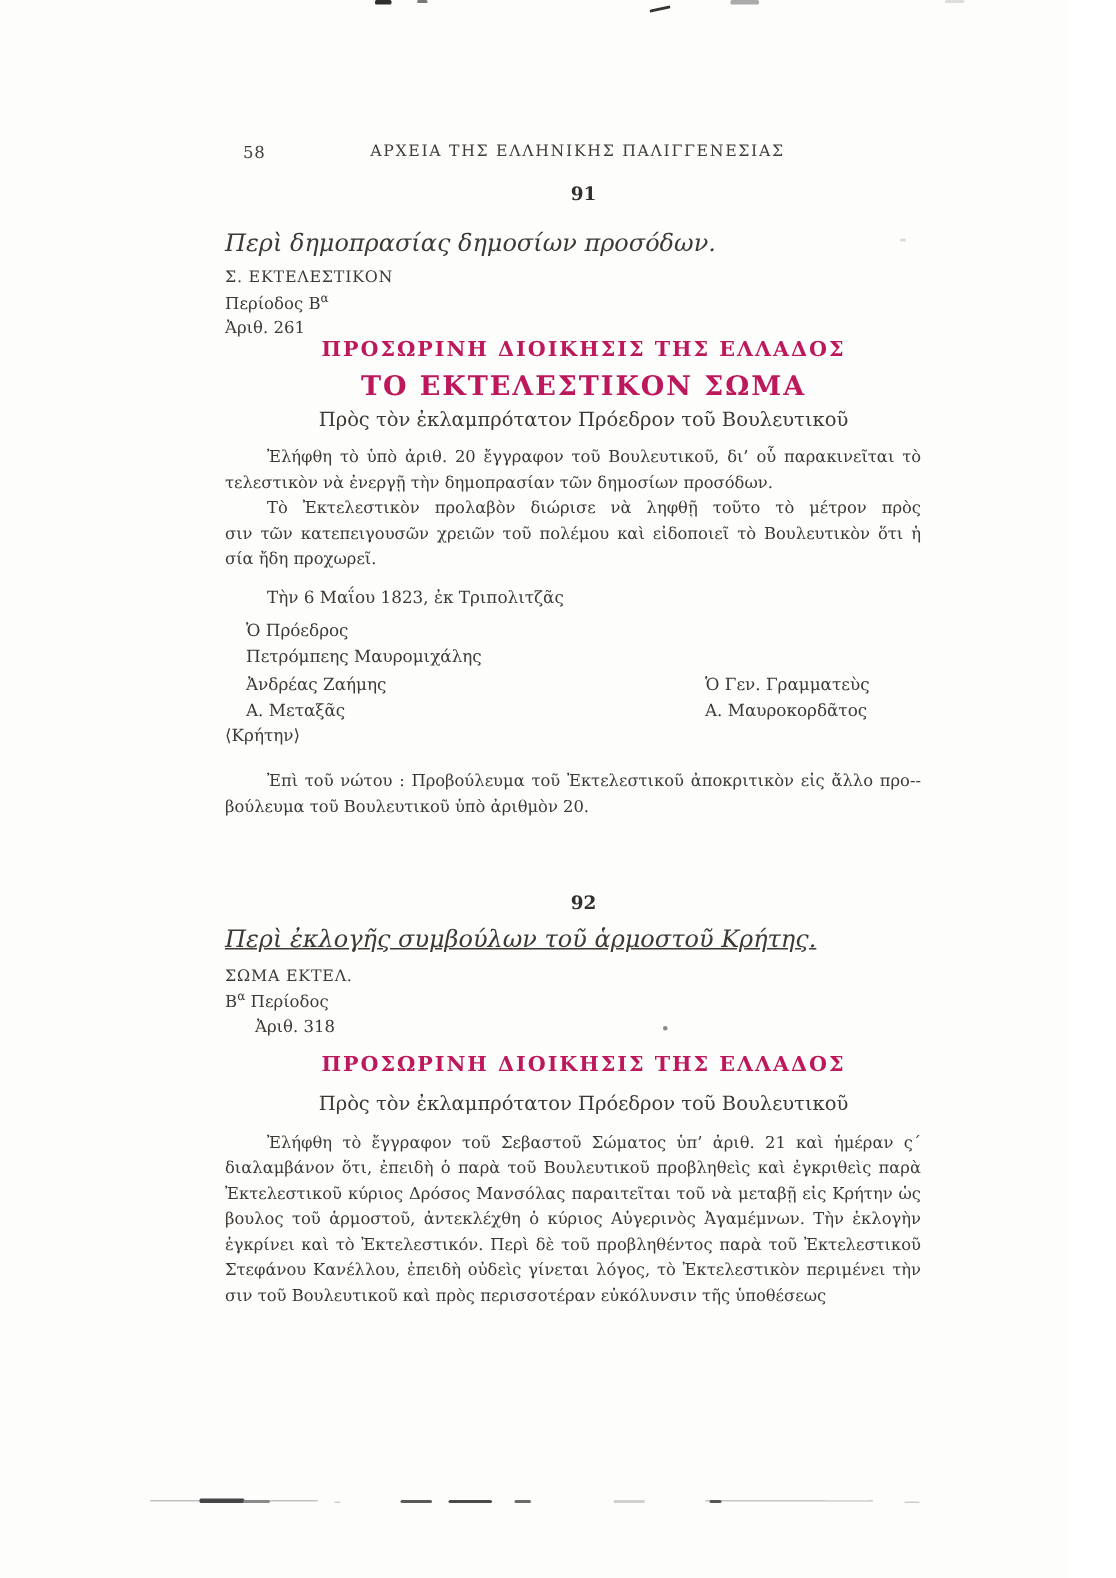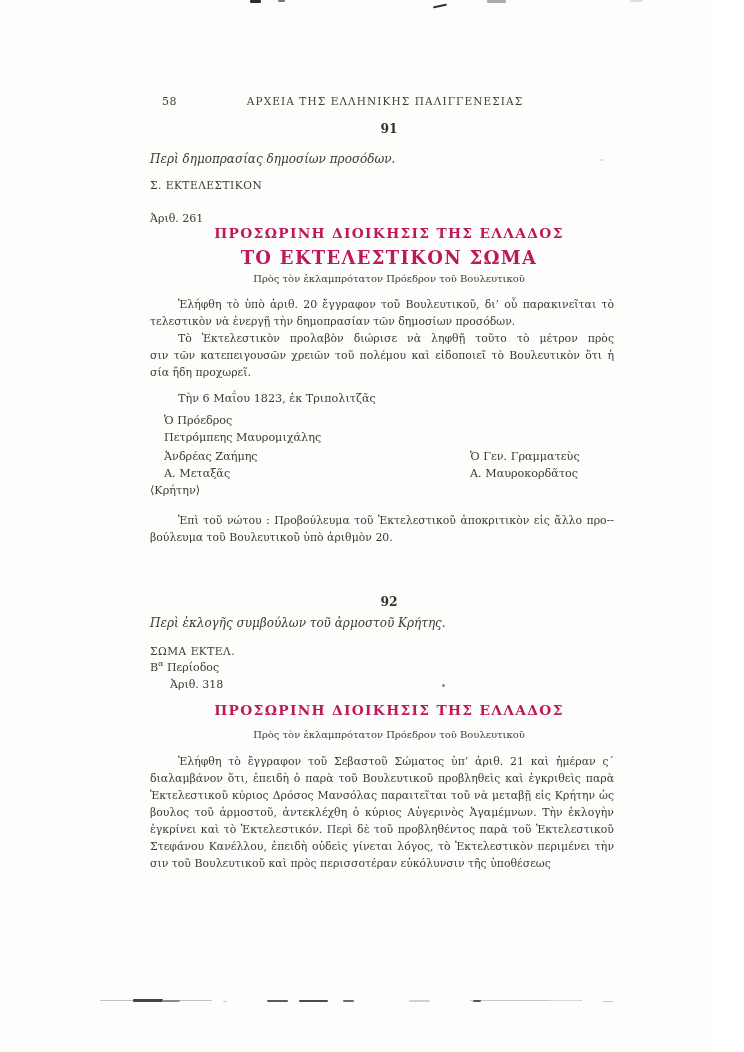--- a/index.html
+++ b/index.html
@@ -7,28 +7,28 @@
     position:relative;width:712px;height:1052px;background:#fdfdfc;overflow:hidden;
     font-family:"DejaVu Serif","Liberation Serif",serif;color:#3a362f;
   }
   .abs{position:absolute;}
   
   .header-row{top:95px;left:150px;width:470px;height:16px;}
   .pageno{position:absolute;left:12px;top:0;font-size:11px;letter-spacing:.5px;color:#44403a;}
   .running-head{position:absolute;left:0;right:0;text-align:center;font-size:10.5px;letter-spacing:1.1px;color:#403c36;}
   
   .docnum{font-weight:bold;font-size:12.3px;left:150px;width:478px;text-align:center;color:#332f2a;}
-  .subject{font-style:italic;font-size:12px;left:150px;width:470px;color:#3d3933;}
+  .subject{font-style:italic;font-size:16px;left:150px;width:470px;color:#3d3933;}
   .meta{font-size:11px;left:150px;width:300px;color:#3d3933;}
   .meta-org{font-size:10.6px;letter-spacing:.5px;}
   .sup{font-size:8px;vertical-align:super;line-height:0;}
   .title{font-weight:bold;letter-spacing:1.3px;left:150px;width:478px;text-align:center;color:#be185d;}
   .title-lg{font-size:13.8px;}
   .title-md{font-size:18px;}
-  .salutation{font-size:10px;left:150px;width:478px;text-align:center;color:#3d3933;}
+  .salutation{font-size:13px;left:150px;width:478px;text-align:center;color:#3d3933;}
   .par{left:150px;width:464px;font-size:10.9px;color:#3d3933;}
   .par .tl{line-height:17px;height:17px;overflow:hidden;}
   .par .tl.jl{text-align:justify;text-align-last:justify;}
   .indent-first .tl:first-child{text-indent:28px;}
   .dateline,.sig,.seal{font-size:11.2px;color:#3d3933;}
   .sigrow{left:150px;width:464px;height:17px;}
   .sig-left{position:absolute;left:14px;top:0;}
   .sig-right{position:absolute;left:320px;top:0;}
   .seal{left:150px;}
   
@@ -50,20 +50,21 @@
 
   <div class="abs header-row">
     <span class="pageno">58</span>
     <div class="running-head">ΑΡΧΕΙΑ ΤΗΣ ΕΛΛΗΝΙΚΗΣ ΠΑΛΙΓΓΕΝΕΣΙΑΣ</div>
   </div>
 
   <div class="abs docnum" style="top:121px;">91</div>
   <div class="abs subject" style="top:152px;">Περὶ δημοπρασίας δημοσίων προσόδων.</div>
 
   <div class="abs meta meta-org" style="top:179px;">Σ. ΕΚΤΕΛΕΣΤΙΚΟΝ</div>
+  <div class="abs meta" style="top:196px;"><span>Περίοδος Β</span><span class="sup">α</span></div>
   <div class="abs meta" style="top:212px;">Ἀριθ. 261</div>
 
   <div class="abs title title-lg" style="top:225px;">ΠΡΟΣΩΡΙΝΗ ΔΙΟΙΚΗΣΙΣ ΤΗΣ ΕΛΛΑΔΟΣ</div>
   <div class="abs title title-md" style="top:247px;">ΤΟ ΕΚΤΕΛΕΣΤΙΚΟΝ ΣΩΜΑ</div>
   <div class="abs salutation" style="top:273px;">Πρὸς τὸν ἐκλαμπρότατον Πρόεδρον τοῦ Βουλευτικοῦ</div>
 
   <div class="abs par indent-first" style="top:296px;">
       <div class="tl jl">Ἐλήφθη τὸ ὑπὸ ἀριθ. 20 ἔγγραφον τοῦ Βουλευτικοῦ, δι’ οὗ παρακινεῖται τὸ Ἐκ-</div>
       <div class="tl">τελεστικὸν νὰ ἐνεργῇ τὴν δημοπρασίαν τῶν δημοσίων προσόδων.</div>
     </div>
@@ -88,21 +89,21 @@
   </div>
 
   <div class="abs seal" style="top:484px;">⟨Κρήτην⟩</div>
 
   <div class="abs par indent-first" style="top:512px;">
       <div class="tl jl">Ἐπὶ τοῦ νώτου : Προβούλευμα τοῦ Ἐκτελεστικοῦ ἀποκριτικὸν εἰς ἄλλο προ--</div>
       <div class="tl">βούλευμα τοῦ Βουλευτικοῦ ὑπὸ ἀριθμὸν 20.</div>
     </div>
 
   <div class="abs docnum" style="top:594px;">92</div>
-  <div class="abs subject" style="top:616px;">Περὶ ἐκλογῆς συμβούλων τοῦ ἁρμοστοῦ Κρήτης.</div>
+  <div class="abs subject" style="top:616px;text-decoration:underline;">Περὶ ἐκλογῆς συμβούλων τοῦ ἁρμοστοῦ Κρήτης.</div>
 
   <div class="abs meta meta-org" style="top:645px;">ΣΩΜΑ ΕΚΤΕΛ.</div>
   <div class="abs meta" style="top:661px;"><span>Β</span><span class="sup">α</span><span> Περίοδος</span></div>
   <div class="abs meta" style="top:678px;margin-left:20px;">Ἀριθ. 318</div>
 
   <div class="abs title title-lg" style="top:702px;">ΠΡΟΣΩΡΙΝΗ ΔΙΟΙΚΗΣΙΣ ΤΗΣ ΕΛΛΑΔΟΣ</div>
   <div class="abs salutation" style="top:729px;">Πρὸς τὸν ἐκλαμπρότατον Πρόεδρον τοῦ Βουλευτικοῦ</div>
 
   <div class="abs par indent-first" style="top:753px;">
       <div class="tl jl">Ἐλήφθη τὸ ἔγγραφον τοῦ Σεβαστοῦ Σώματος ὑπ’ ἀριθ. 21 καὶ ἡμέραν ς´ Μαΐου,</div>

